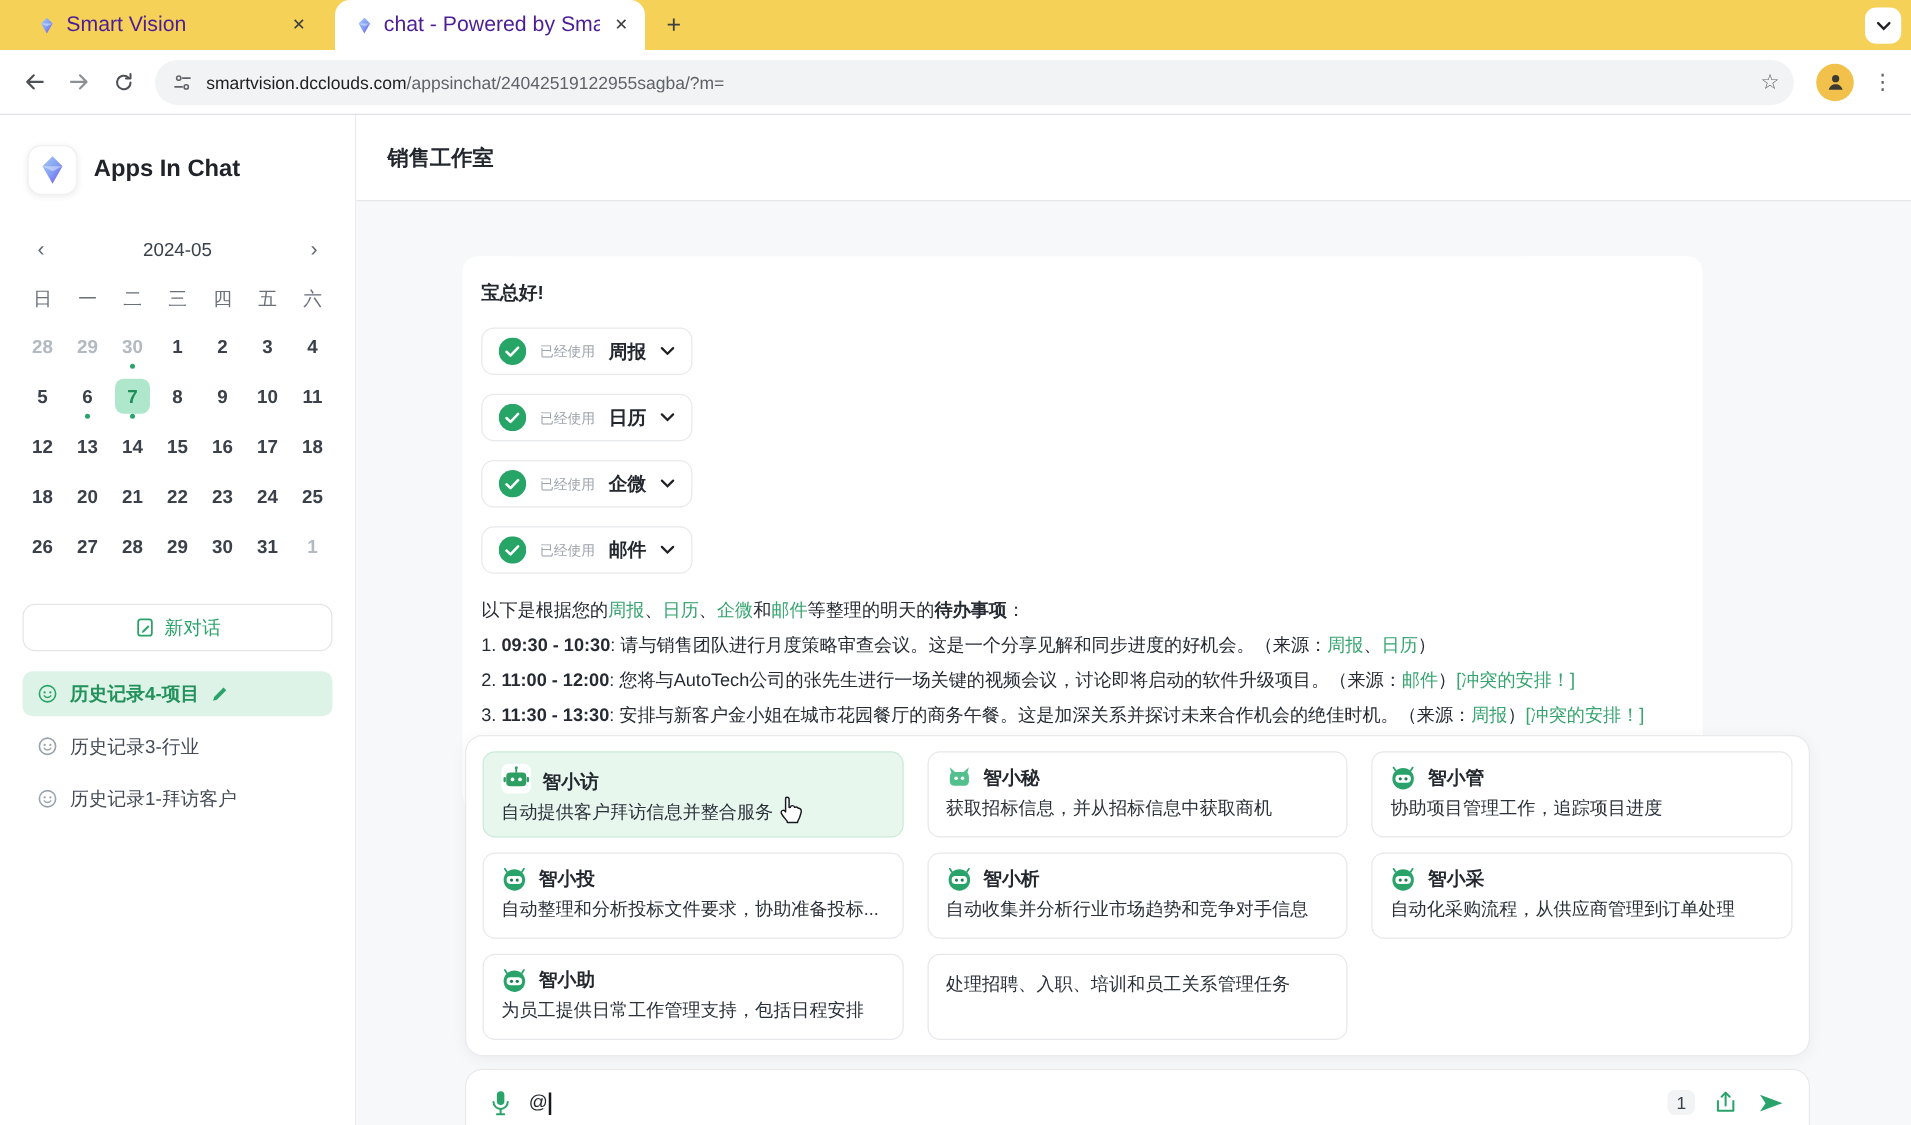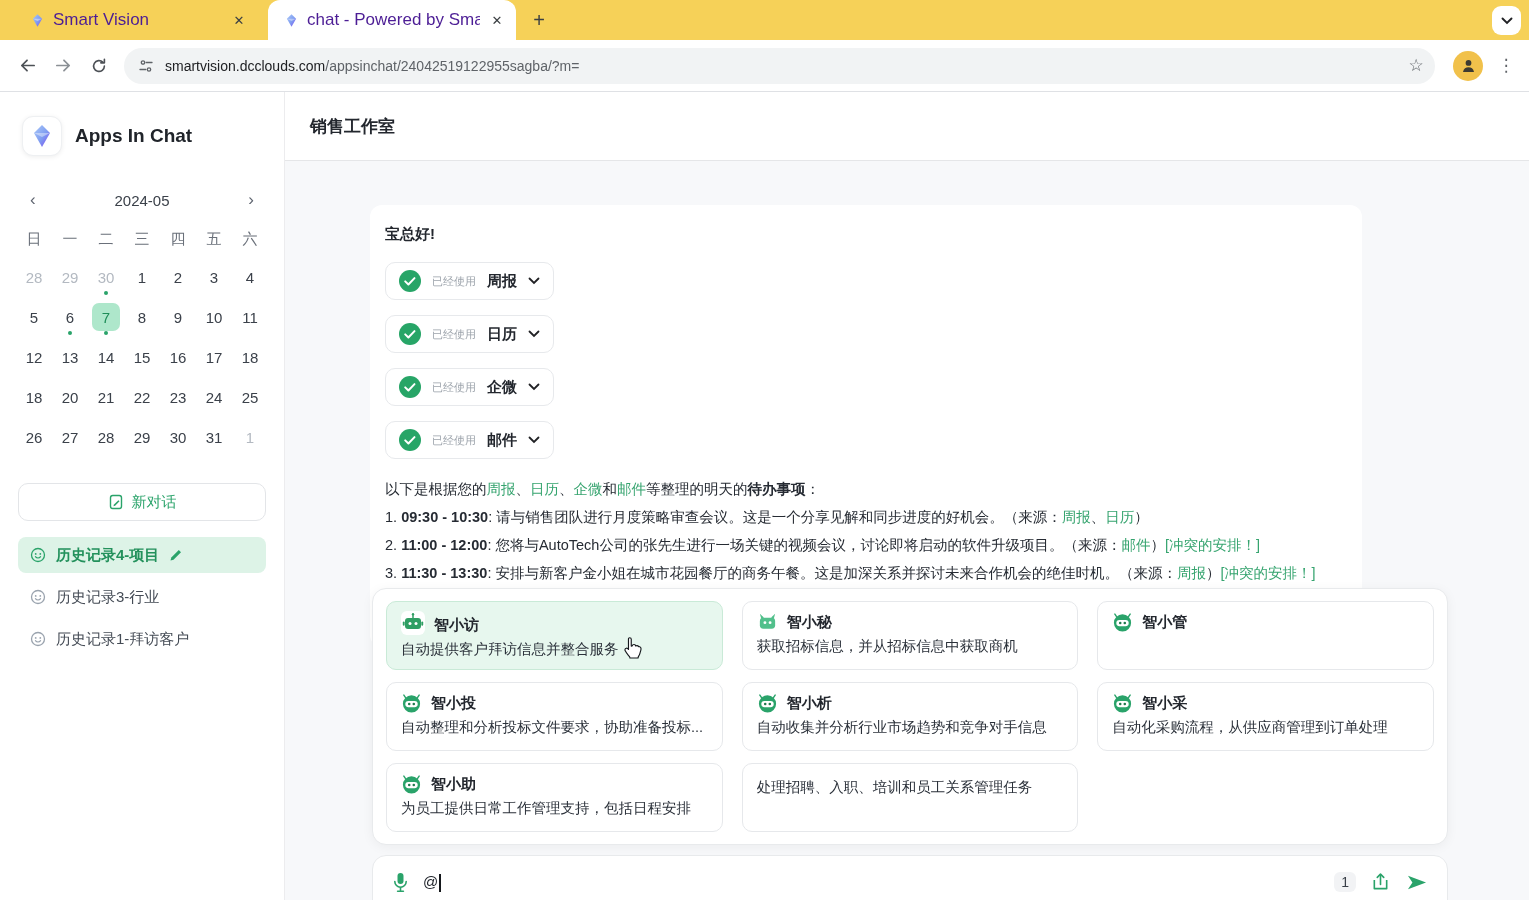--- a/index.html
+++ b/index.html
@@ -35,21 +35,21 @@
   .logo{width:40px;height:40px;border-radius:11px;border:1px solid #eef0f2;box-shadow:0 1px 5px rgba(0,0,0,.07);display:grid;place-items:center;background:#fff;}
   .app-title{font-size:19px;font-weight:700;color:#20242a;}
   .calendar{padding:0 16px;margin-top:34px;}
   .cal-head{display:flex;align-items:center;justify-content:space-between;padding:0 10px;}
   .cal-nav{font-size:17px;color:#5f6570;cursor:pointer;padding:0 4px;}
   .cal-month{font-size:15px;color:#3b414a;}
   .weekdays{display:grid;grid-template-columns:repeat(7,1fr);margin-top:20px;}
   .wd{text-align:center;font-size:15px;color:#6a707a;}
   .calendar-grid{display:grid;grid-template-columns:repeat(7,1fr);margin-top:8px;}
   .cal-cell{position:relative;height:40px;display:flex;align-items:center;justify-content:center;cursor:pointer;}
-  .cal-num{width:28px;height:28px;display:grid;place-items:center;font-size:15px;color:#3b414a;border-radius:7px;}
+  .cal-num{width:28px;height:28px;display:grid;place-items:center;font-size:15px;color:#3b414a;border-radius:7px;font-weight:bold;}
   .cal-cell.muted .cal-num{color:#b3b9c1;}
   .cal-cell.selected .cal-num{background:#aee7cb;color:#1f8d58;}
   .cal-dot{position:absolute;bottom:2px;left:50%;transform:translateX(-50%);width:4px;height:4px;border-radius:50%;background:#2aa36a;}
   .newchat{margin:26px 18px 0;height:38px;border:1px solid #e3e5e8;border-radius:10px;display:flex;align-items:center;justify-content:center;gap:8px;color:#2aa36a;font-size:15px;cursor:pointer;background:#fff;}
   .history{margin-top:16px;}
   .hist-item{margin:0 18px 6px;height:36px;border-radius:8px;display:flex;align-items:center;gap:10px;padding:0 12px;font-size:15px;color:#444b55;cursor:pointer;}
   .hist-item.active{background:#ddf3e7;color:#23915c;font-weight:600;}
 
   
   .main-header{height:69px;background:#fff;border-bottom:1px solid #e5e6e8;display:flex;align-items:center;padding-left:25px;}
@@ -477,20 +477,21 @@
                   <svg width="21" height="21" viewBox="0 0 22 22">
                     <path d="M4.6 5.6L3 3.2M17.4 5.6L19 3.2" stroke="#2aa36a" stroke-width="1.5" stroke-linecap="round"></path>
                     <circle cx="11" cy="12.5" r="9" fill="#2aa36a"></circle>
                     <rect x="4.5" y="9.3" width="13" height="6.6" rx="3.3" fill="#fff"></rect>
                     <circle cx="8.6" cy="12.6" r="1.35" fill="#1f7a4d"></circle>
                     <circle cx="13.4" cy="12.6" r="1.35" fill="#1f7a4d"></circle>
                   </svg>
                 </span>
                 <span class="agent-name">智小管</span>
               </div>
+              <div class="agent-desc">协助项目管理工作，追踪项目进度</div>
             </div>
             <div class="agent-card">
               <div class="agent-head">
                 <span class="icn">
                   <svg width="21" height="21" viewBox="0 0 22 22">
                     <path d="M4.6 5.6L3 3.2M17.4 5.6L19 3.2" stroke="#2aa36a" stroke-width="1.5" stroke-linecap="round"></path>
                     <circle cx="11" cy="12.5" r="9" fill="#2aa36a"></circle>
                     <rect x="4.5" y="9.3" width="13" height="6.6" rx="3.3" fill="#fff"></rect>
                     <circle cx="8.6" cy="12.6" r="1.35" fill="#1f7a4d"></circle>
                     <circle cx="13.4" cy="12.6" r="1.35" fill="#1f7a4d"></circle>

